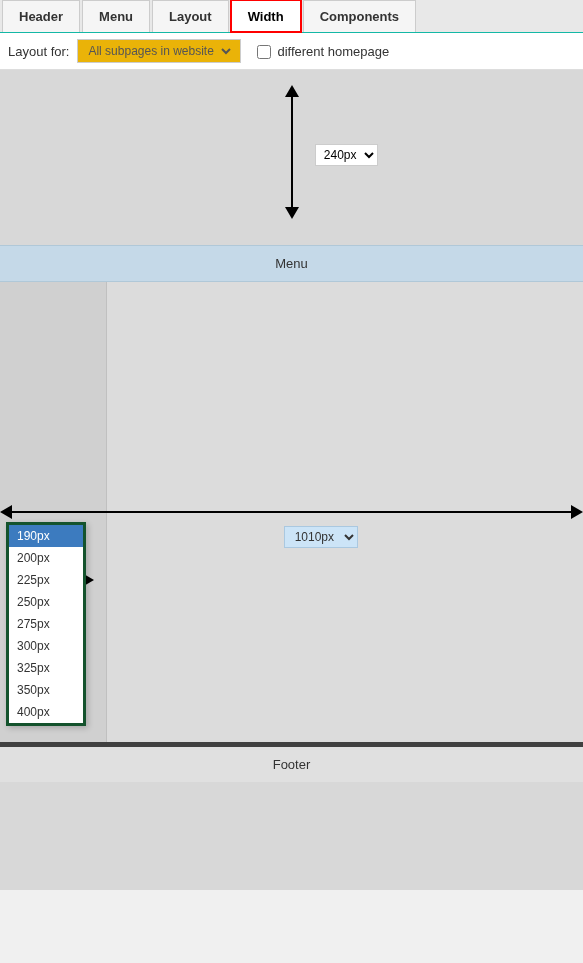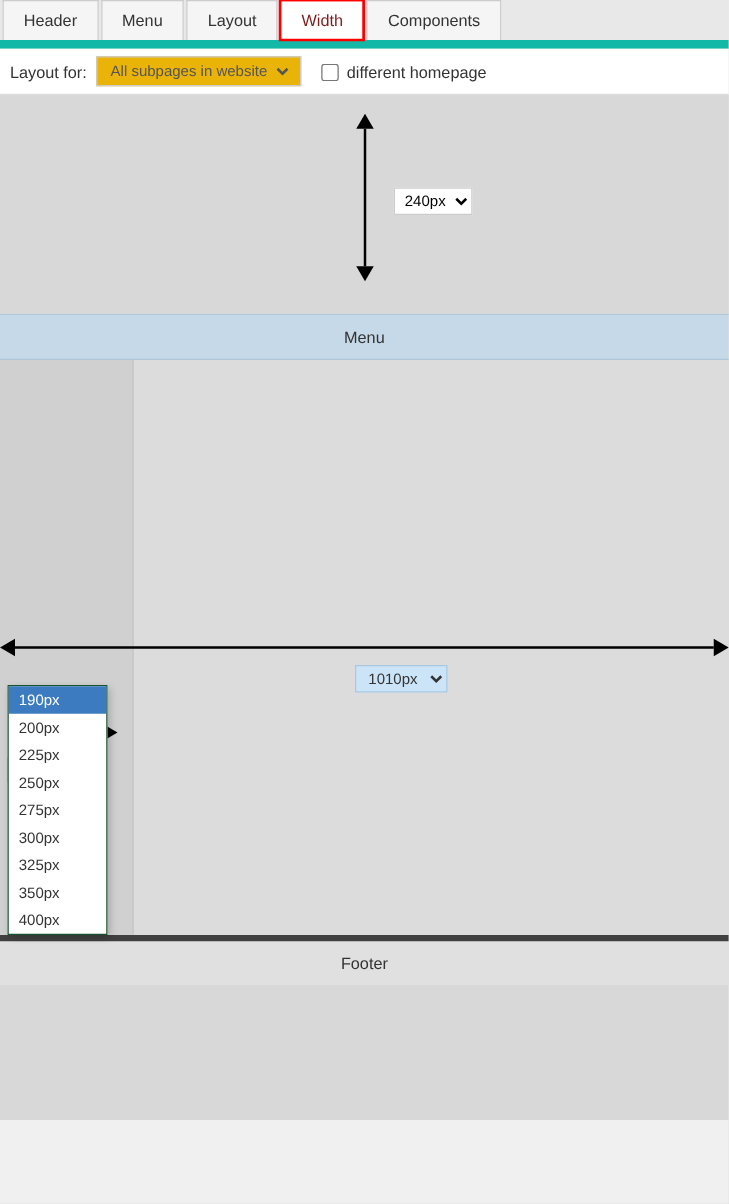--- a/index.html
+++ b/index.html
@@ -2,37 +2,38 @@
 <html><head>
   <meta charset="utf-8">
   <style>
     * { box-sizing: border-box; margin: 0; padding: 0; }
     body { font-family: Arial, sans-serif; font-size: 13px; background: #f0f0f0; width: 583px; }
 
     
     .tabs {
       display: flex;
       background: #e8e8e8;
-      border-bottom: 7px solid #14b8a6;
+      border-bottom: 1px solid #14b8a6;
+      font-weight: bold;
     }
     .tab {
       padding: 8px 16px;
       cursor: pointer;
       border: 1px solid #ccc;
       border-bottom: none;
       background: #f5f5f5;
       color: #333;
       font-size: 13px;
       margin-right: 2px;
     }
     .tab:first-child { margin-left: 2px; }
     .tab.active {
       background: #fff;
       border-color: red;
-      color: #7f1d1d;
+      color: #000000;
       outline: 2px solid red;
       outline-offset: -1px;
     }
 
     
     .toolbar {
       display: flex;
       align-items: center;
       padding: 6px 8px;
       background: #fff;
@@ -301,21 +302,21 @@
         <div class="arrow-head-right"></div>
       </div>
 
       <div style="position:absolute; bottom:122px; left:6px; z-index:30;">
         <div style="display:flex; align-items:center; border:1px solid #999; background:#3c7bbf; color:#fff; font-size:12px; padding:2px 4px; cursor:pointer; width:65px;">
           <span>190</span>
           <span style="margin-left:auto; font-size:10px;">▼</span>
         </div>
       </div>
 
-      <div style="position:absolute; bottom:0; left:6px; z-index:40; background:#fff; border:1px solid #14532d; width:80px; box-shadow:2px 2px 6px rgba(0,0,0,0.2);">
+      <div style="position:absolute; bottom:16px; left:6px; z-index:40; background:#fff; border:3px solid #14532d; width:80px; box-shadow:2px 2px 6px rgba(0,0,0,0.2);">
         <div class="dropdown-option selected">190px</div>
         <div class="dropdown-option">200px</div>
         <div class="dropdown-option">225px</div>
         <div class="dropdown-option">250px</div>
         <div class="dropdown-option">275px</div>
         <div class="dropdown-option">300px</div>
         <div class="dropdown-option">325px</div>
         <div class="dropdown-option">350px</div>
         <div class="dropdown-option">400px</div>
       </div>

